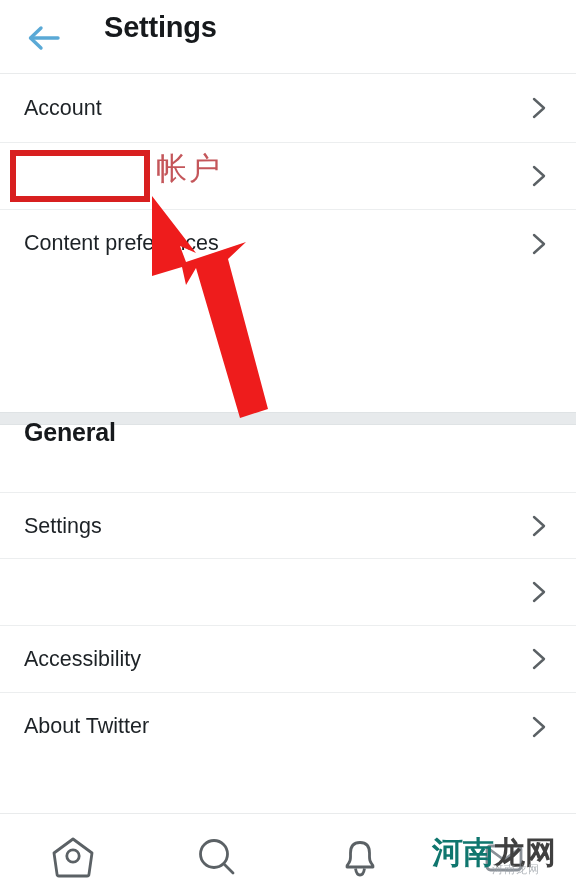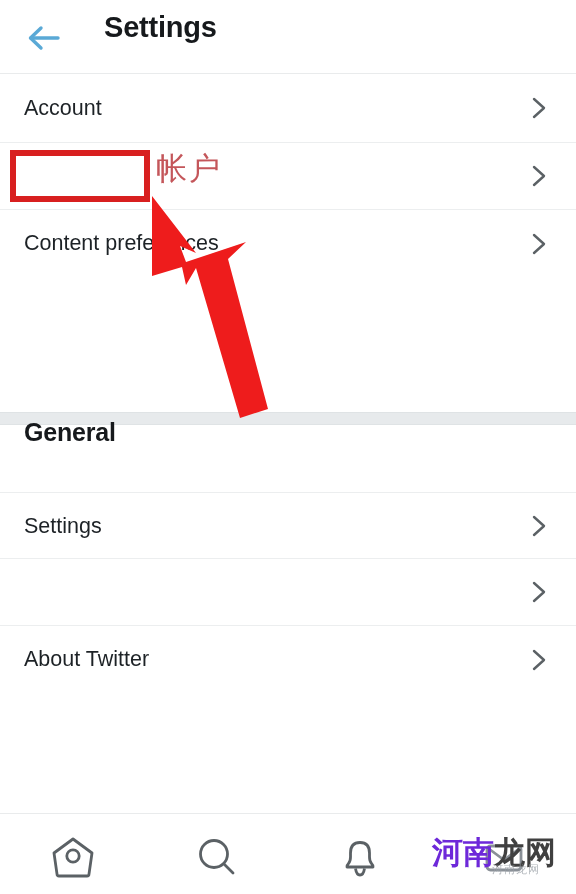--- a/index.html
+++ b/index.html
@@ -177,21 +177,21 @@
     position: absolute;
     left: 432px;
     top: 833px;
     white-space: nowrap;
     pointer-events: none;
     font-family: "DejaVu Sans", "Liberation Sans", sans-serif;
     font-size: 31px;
     line-height: 38px;
     font-weight: 600;
   }
-  .wm-a { color: #6d28d9; }
+  .wm-a { color: #0f766e; }
   .wm-b { color: #404040; text-align: center; }
   .wm-sub {
     position: absolute;
     left: 492px;
     top: 862px;
     font-size: 11px;
     color: #9aa0a6;
     letter-spacing: 1px;
     white-space: nowrap;
     pointer-events: none;
@@ -263,20 +263,28 @@
     </div>
 
     <div class="row">
       <span class="chev">
         <svg width="18" height="26" viewBox="0 0 18 26">
           <polyline points="4,4 14,13 4,22" fill="none" stroke="#5b6165" stroke-width="2.4" stroke-linecap="round" stroke-linejoin="round"></polyline>
         </svg>
       </span>
     </div>
 
+    <div class="row">
+      <div class="row-label">Accessibility</div>
+      <span class="chev">
+        <svg width="18" height="26" viewBox="0 0 18 26">
+          <polyline points="4,4 14,13 4,22" fill="none" stroke="#5b6165" stroke-width="2.4" stroke-linecap="round" stroke-linejoin="round"></polyline>
+        </svg>
+      </span>
+    </div>
 
     <div class="row" style="border-bottom:none;text-align:center;">
       <div class="row-label">About Twitter</div>
       <span class="chev">
         <svg width="18" height="26" viewBox="0 0 18 26">
           <polyline points="4,4 14,13 4,22" fill="none" stroke="#5b6165" stroke-width="2.4" stroke-linecap="round" stroke-linejoin="round"></polyline>
         </svg>
       </span>
     </div>
   </div>

